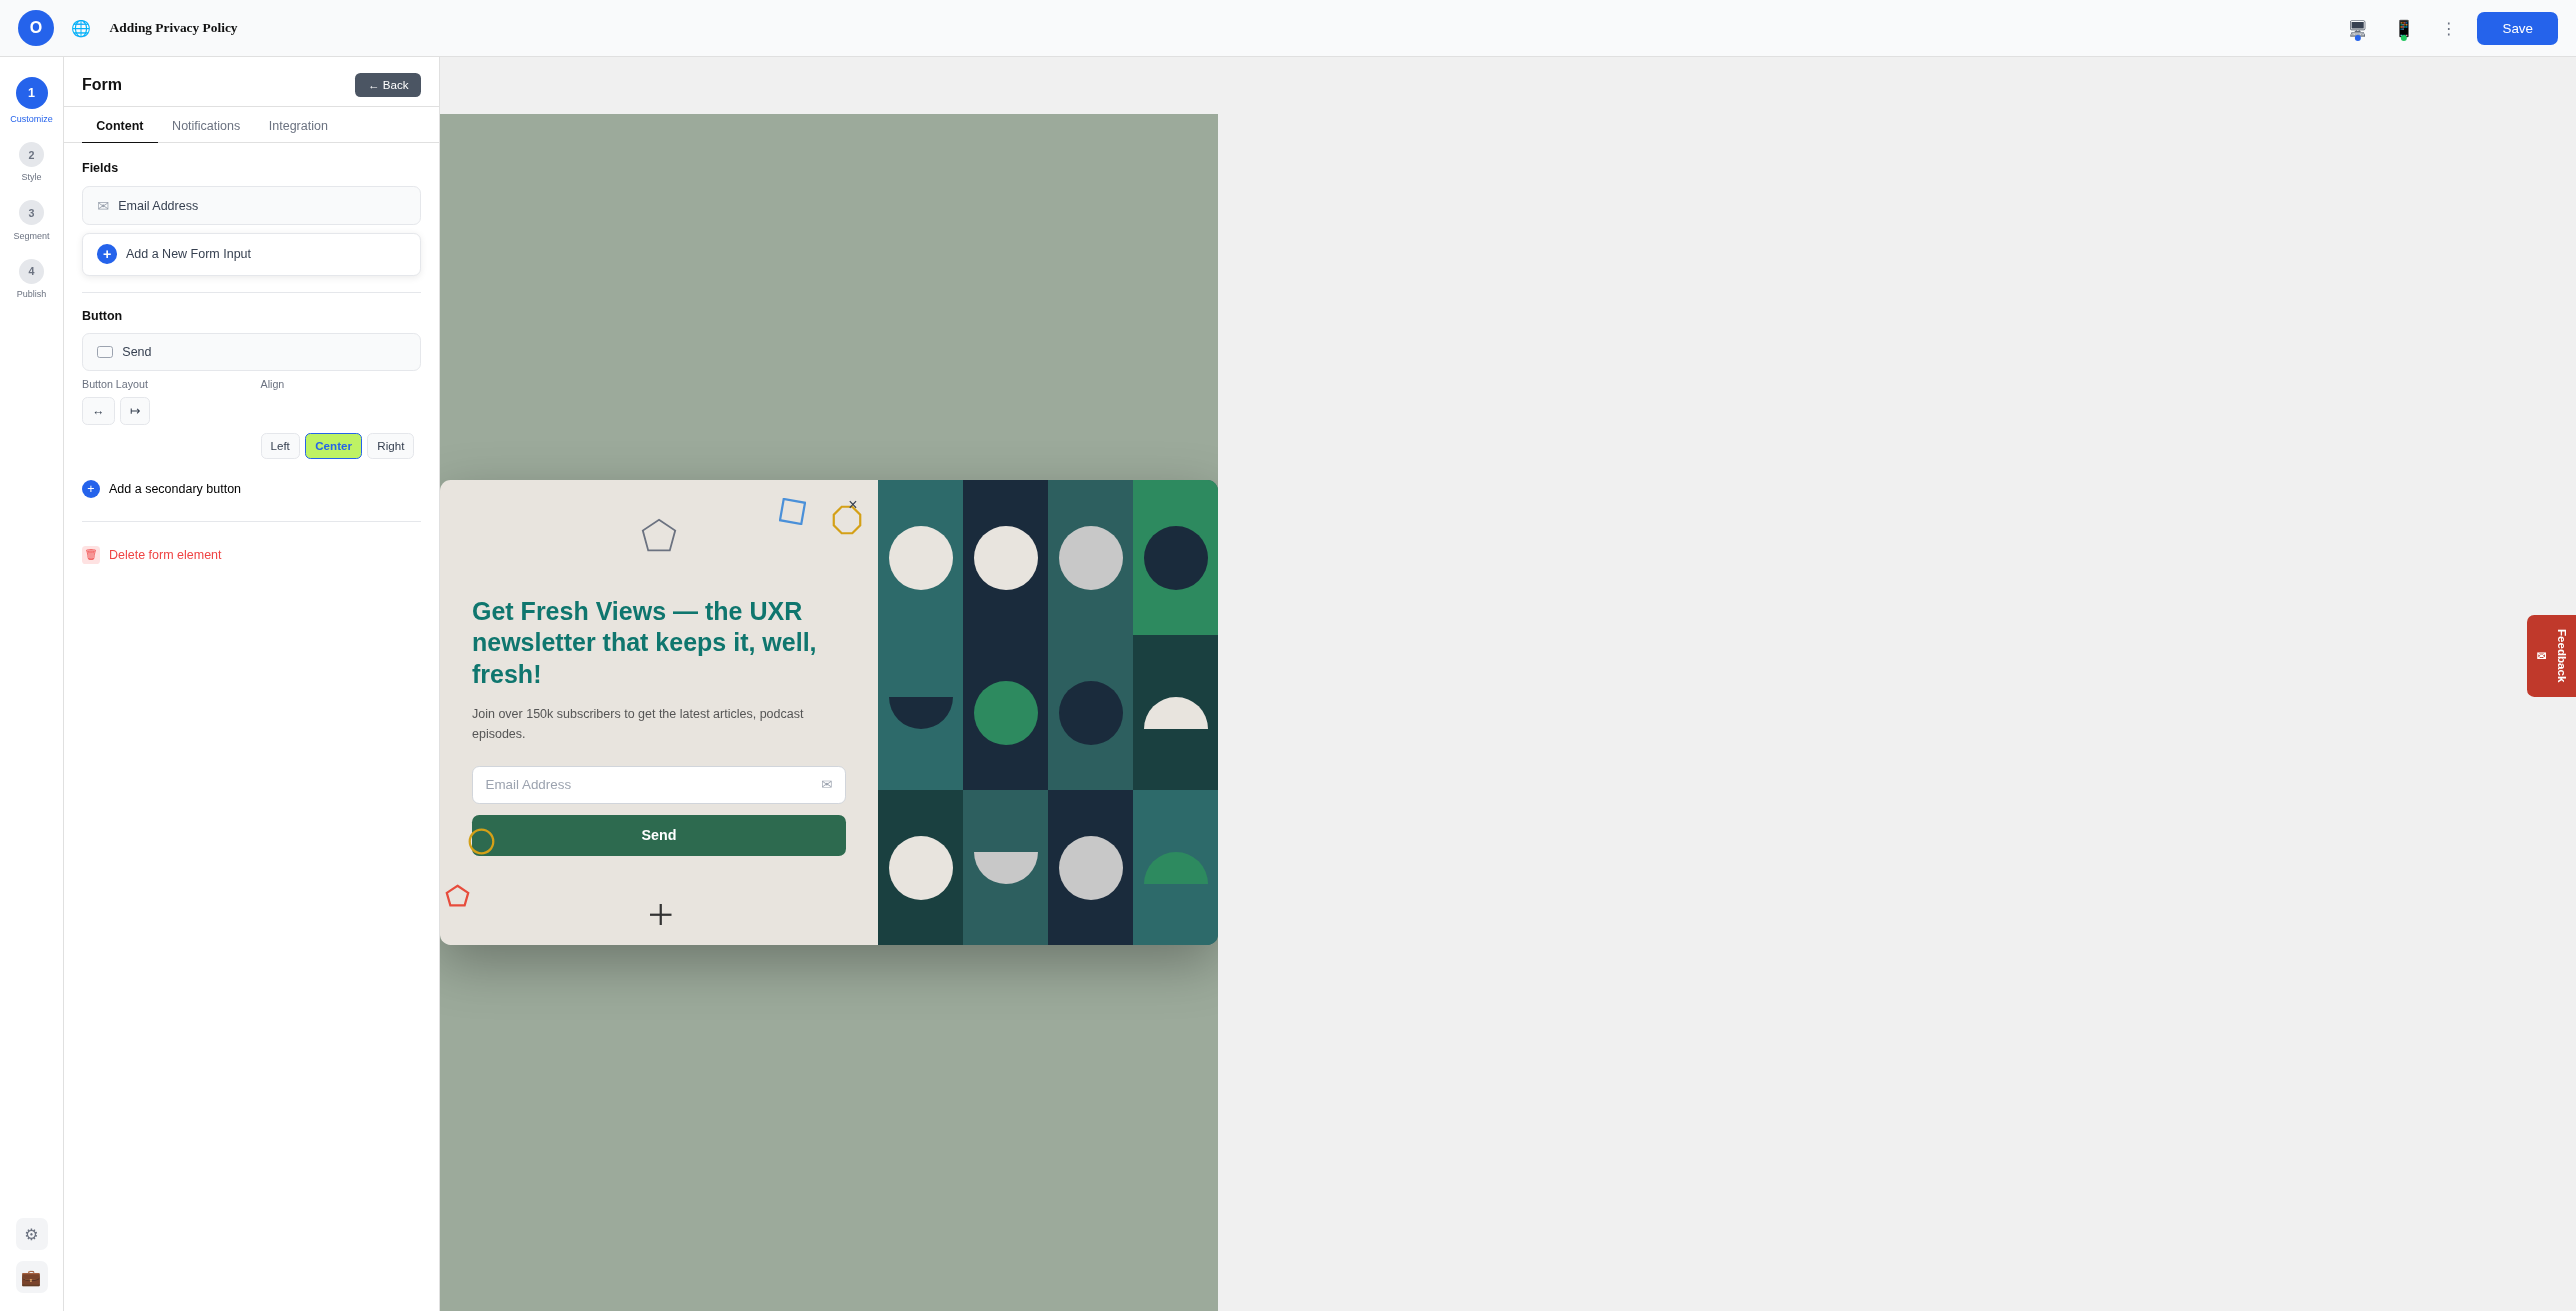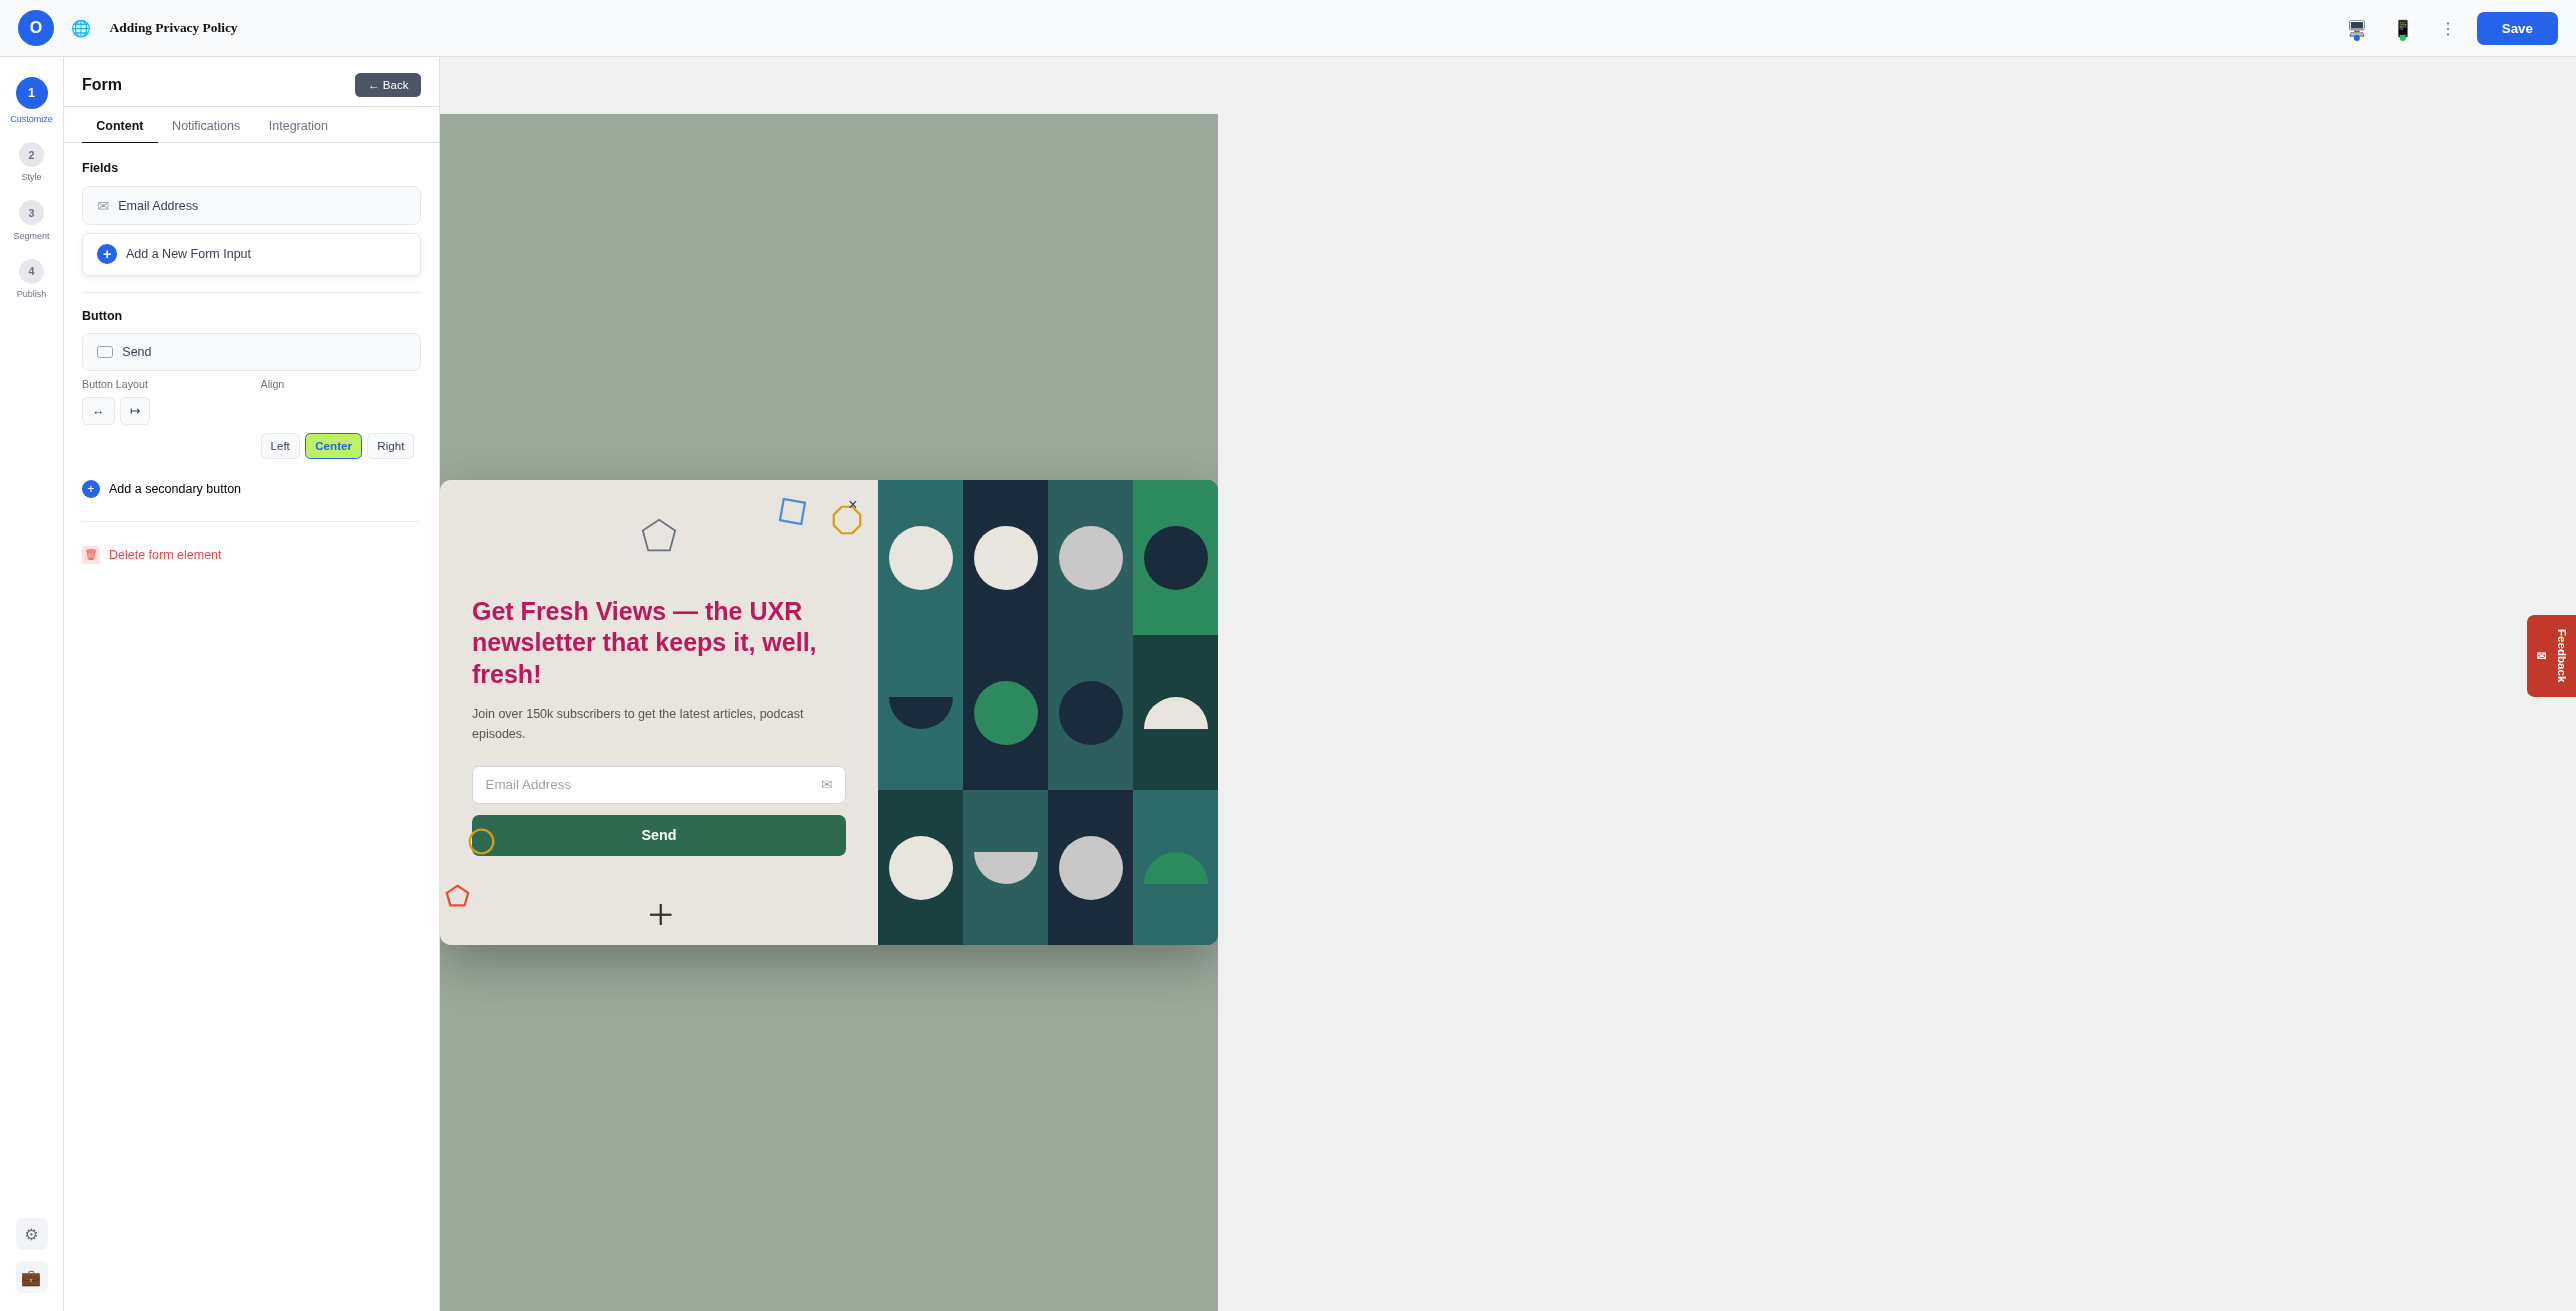--- a/index.html
+++ b/index.html
@@ -333,21 +333,21 @@
       cursor: pointer;
       color: #6b7280;
     }
     .save-btn {
       background: #2563eb;
       color: #fff;
       border: none;
       border-radius: 7.2px;
       padding: 9px 25px;
       font-size: 13.4px;
-      font-weight: 700;
+      font-weight: 400;
       cursor: pointer;
       margin-left: auto;
     }
     .feedback-tab {
       position: fixed;
       right: 0;
       top: 50%;
       transform: translateY(-50%);
       background: #c0392b;
       color: #fff;
@@ -427,21 +427,21 @@
       pointer-events: none;
     }
     .deco-pentagon {
       top: 38px;
       left: 50%;
       transform: translateX(-50%);
     }
     .modal-headline {
       font-size: 25px;
       font-weight: 800;
-      color: #be185d;
+      color: #0f766e;
       line-height: 1.25;
       margin-bottom: 14.3px;
       margin-top: 27px;
     }
     .modal-sub {
       font-size: 12.5px;
       color: #555;
       line-height: 1.6;
       margin-bottom: 21.5px;
     }

